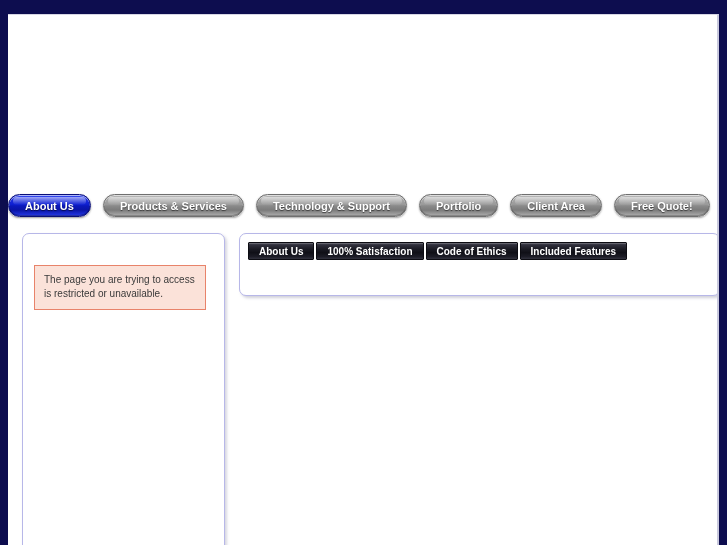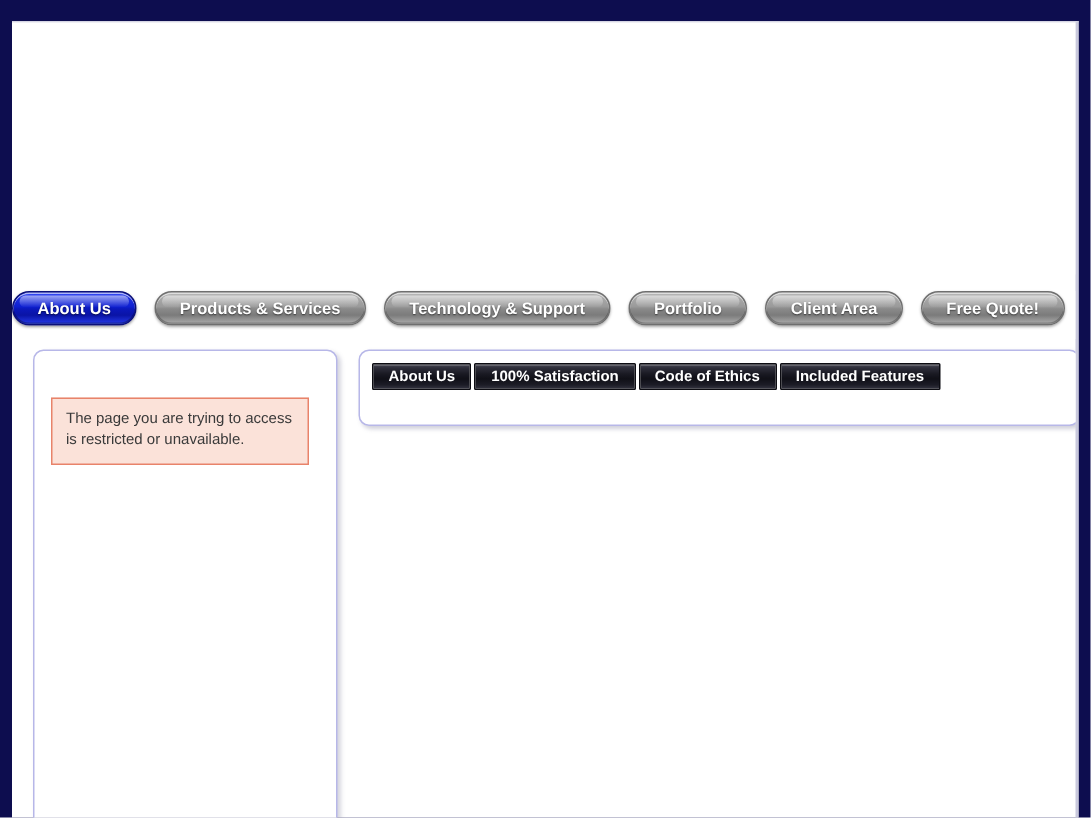--- a/index.html
+++ b/index.html
@@ -132,21 +132,21 @@
     color: #3a3a3a;
     font-family: "Liberation Sans", sans-serif;
   }
 
   
   #main-panel {
     position: absolute;
     left: 231px;
     top: 7px;
     width: 481px;
-    height: 51px;
+    height: 63px;
     background: #ffffff;
     border: 1px solid #b7b7e8;
     border-radius: 7px;
     box-shadow: 2px 2px 3px rgba(120,120,150,0.35);
   }
   #subtab-bar {
     position: absolute;
     left: 8px;
     top: 8px;
     height: 18px;

